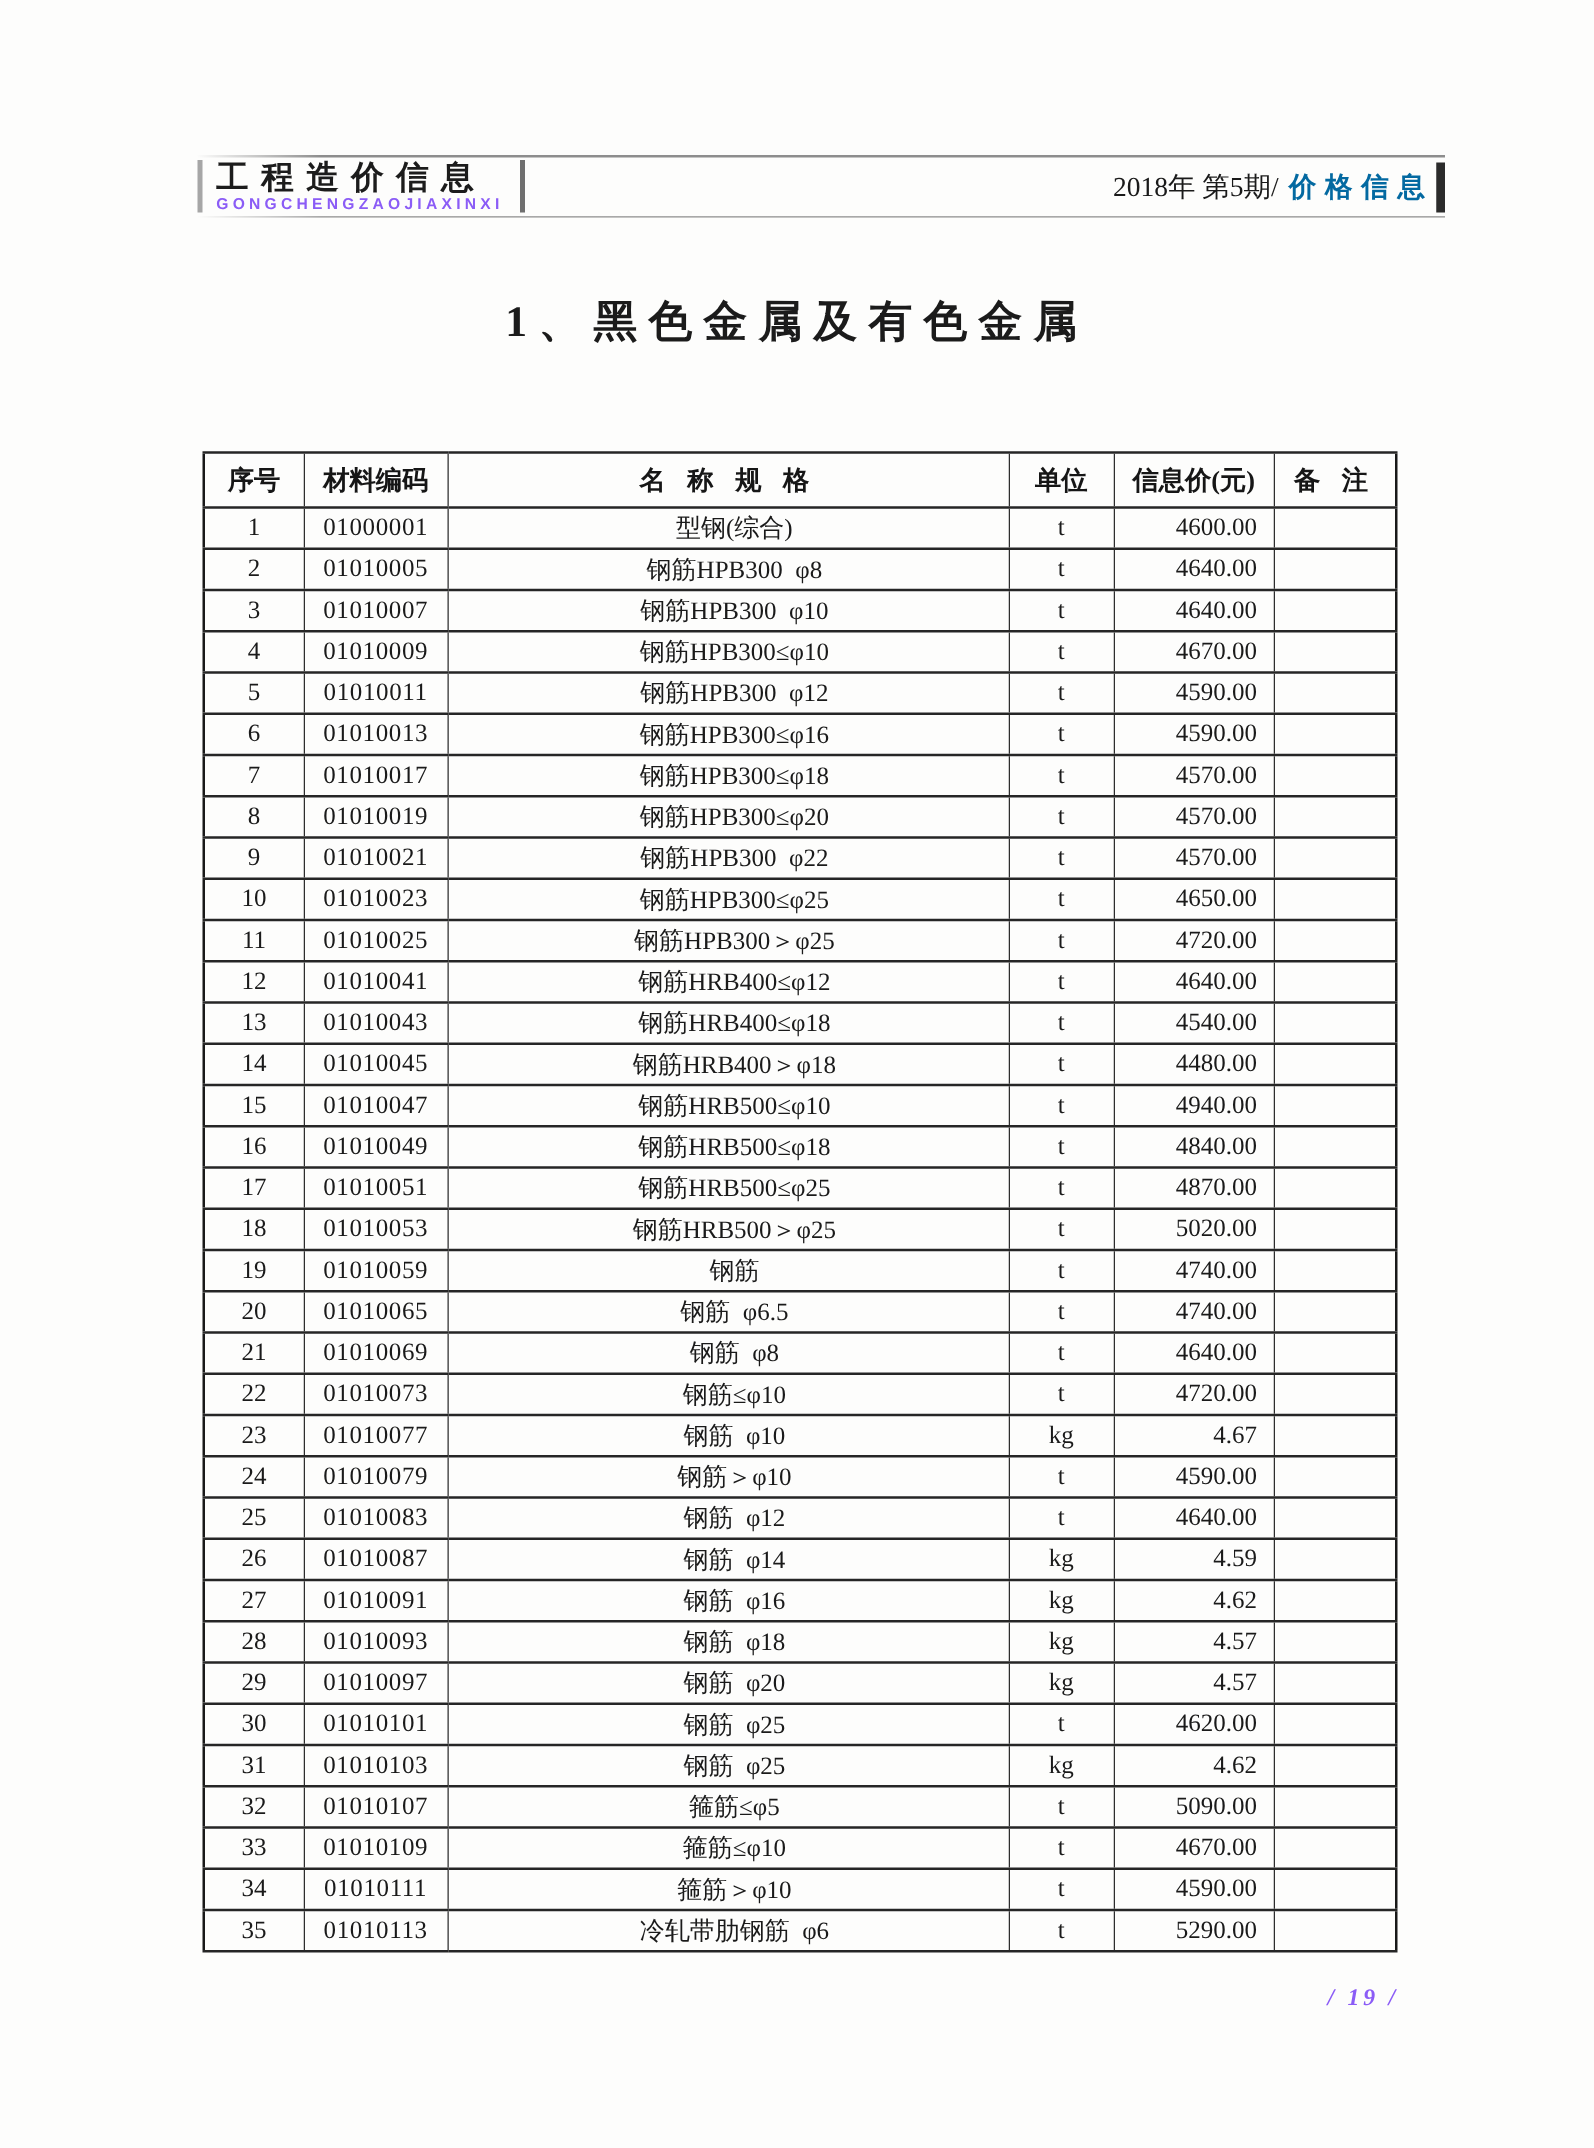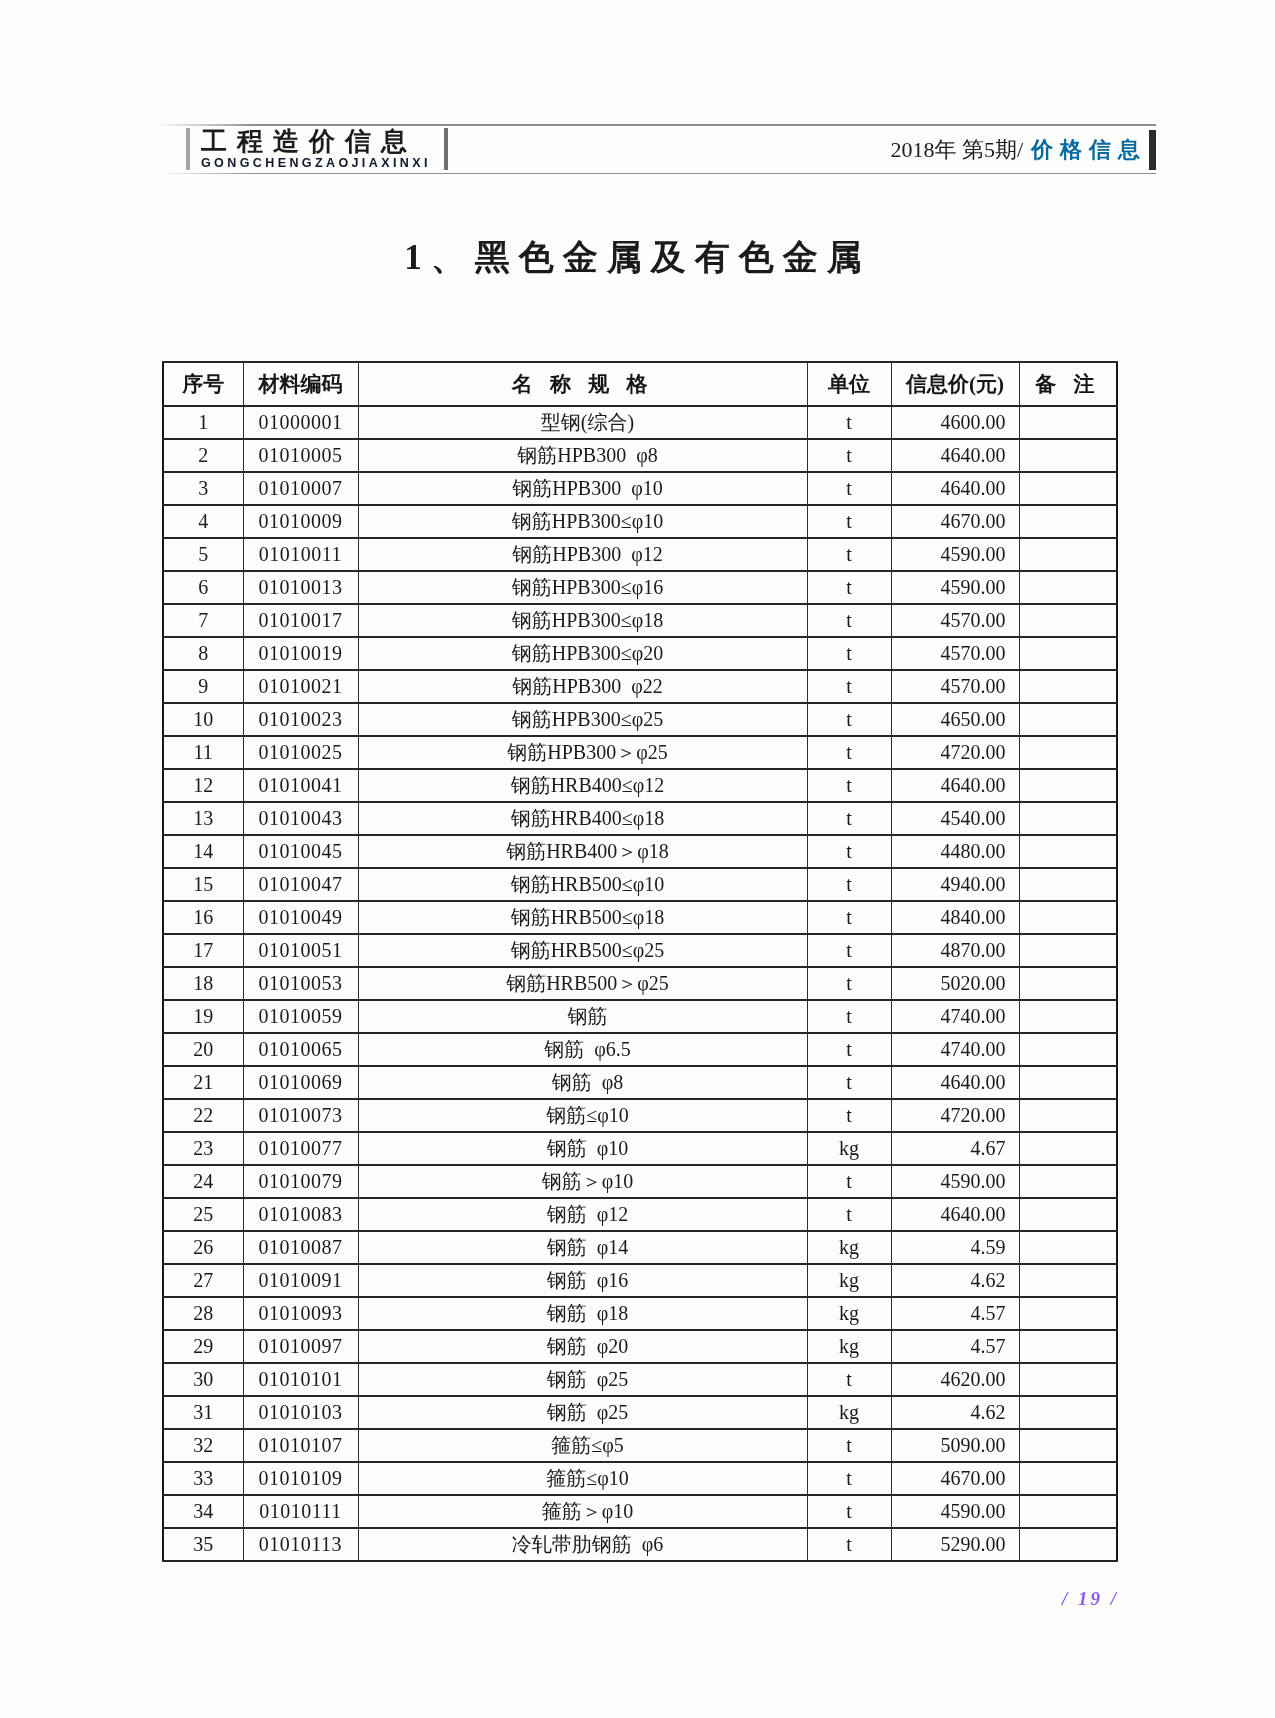--- a/index.html
+++ b/index.html
@@ -23,40 +23,40 @@
     top: 124px;
     width: 998px;
     height: 50px;
     border-top: 2px solid;
     border-image: linear-gradient(to right, rgba(140,140,140,0), #8d8d8d 10%, #8d8d8d) 1;
     border-bottom: 1px solid #c6c6c6;
     display: flex;
     justify-content: space-between;
     align-items: stretch;
   }
-  .logo { display: flex; align-items: stretch; padding: 2px 0 3px 0; margin-left: 28px; }
+  .logo { display: flex; align-items: stretch; padding: 2px 0 3px 0; }
   .vbar { width: 4px; }
   .vbar.left  { background: #a6a6a6; margin-right: 11px; }
   .vbar.right { background: #6f6f6f; margin-left: 13px; }
   .logo-text { display: flex; flex-direction: column; justify-content: center; }
   .logo-title {
     font-family: "Liberation Sans", "DejaVu Sans", sans-serif;
     font-weight: 700;
     font-size: 26px;
     line-height: 1.0;
     letter-spacing: 10px;
     color: #1c1c1c;
     white-space: nowrap;
   }
   .logo-sub {
     font-family: "Liberation Sans", "DejaVu Sans", sans-serif;
     font-weight: 700;
     font-size: 12.5px;
     letter-spacing: 3.4px;
-    color: #0f172a;
+    color: #8b5cf6;
     margin-top: 2px;
     white-space: nowrap;
   }
   .issue { display: flex; align-items: center; }
   .issue-text { font-size: 22px; color: #1a1a1a; white-space: pre; }
   .issue-brand {
     font-size: 22px;
     font-weight: 700;
     letter-spacing: 7px;
     margin-left: 8px;

